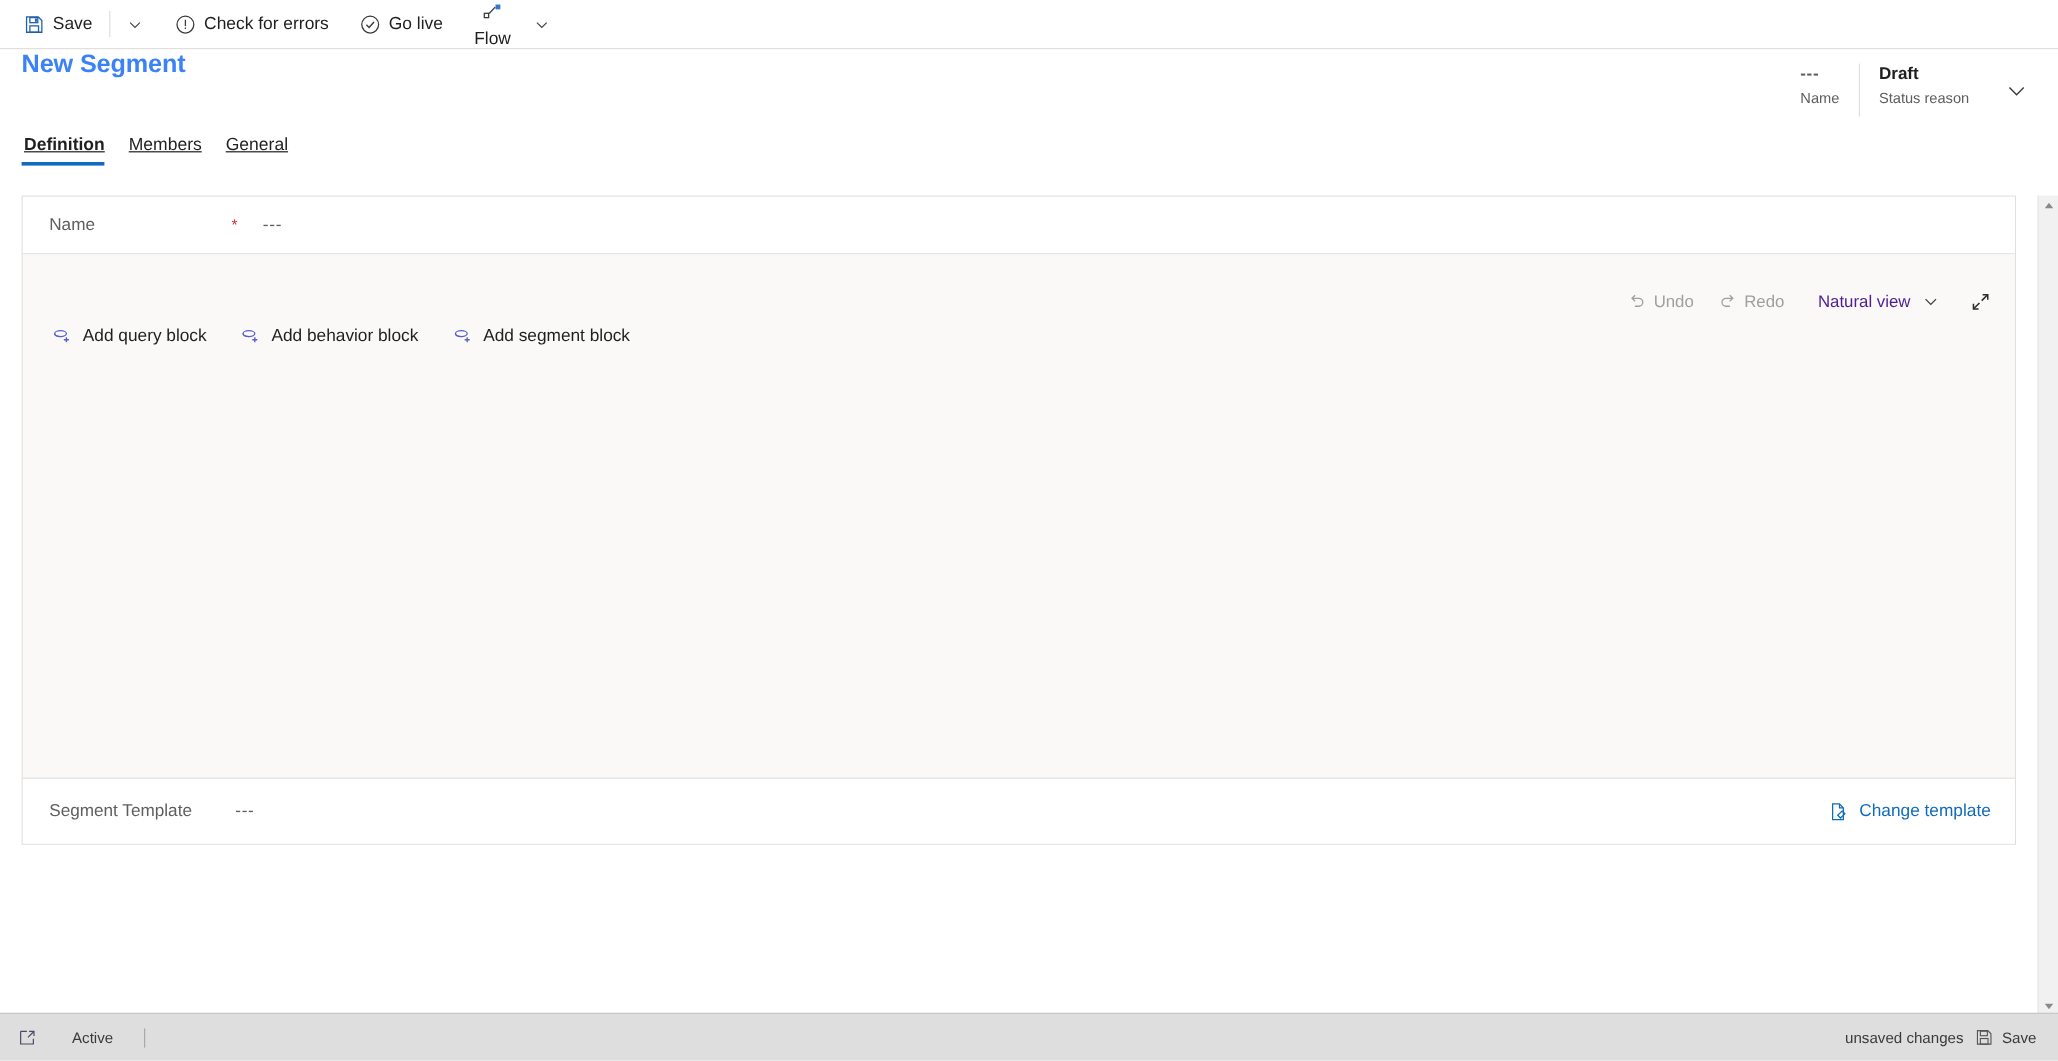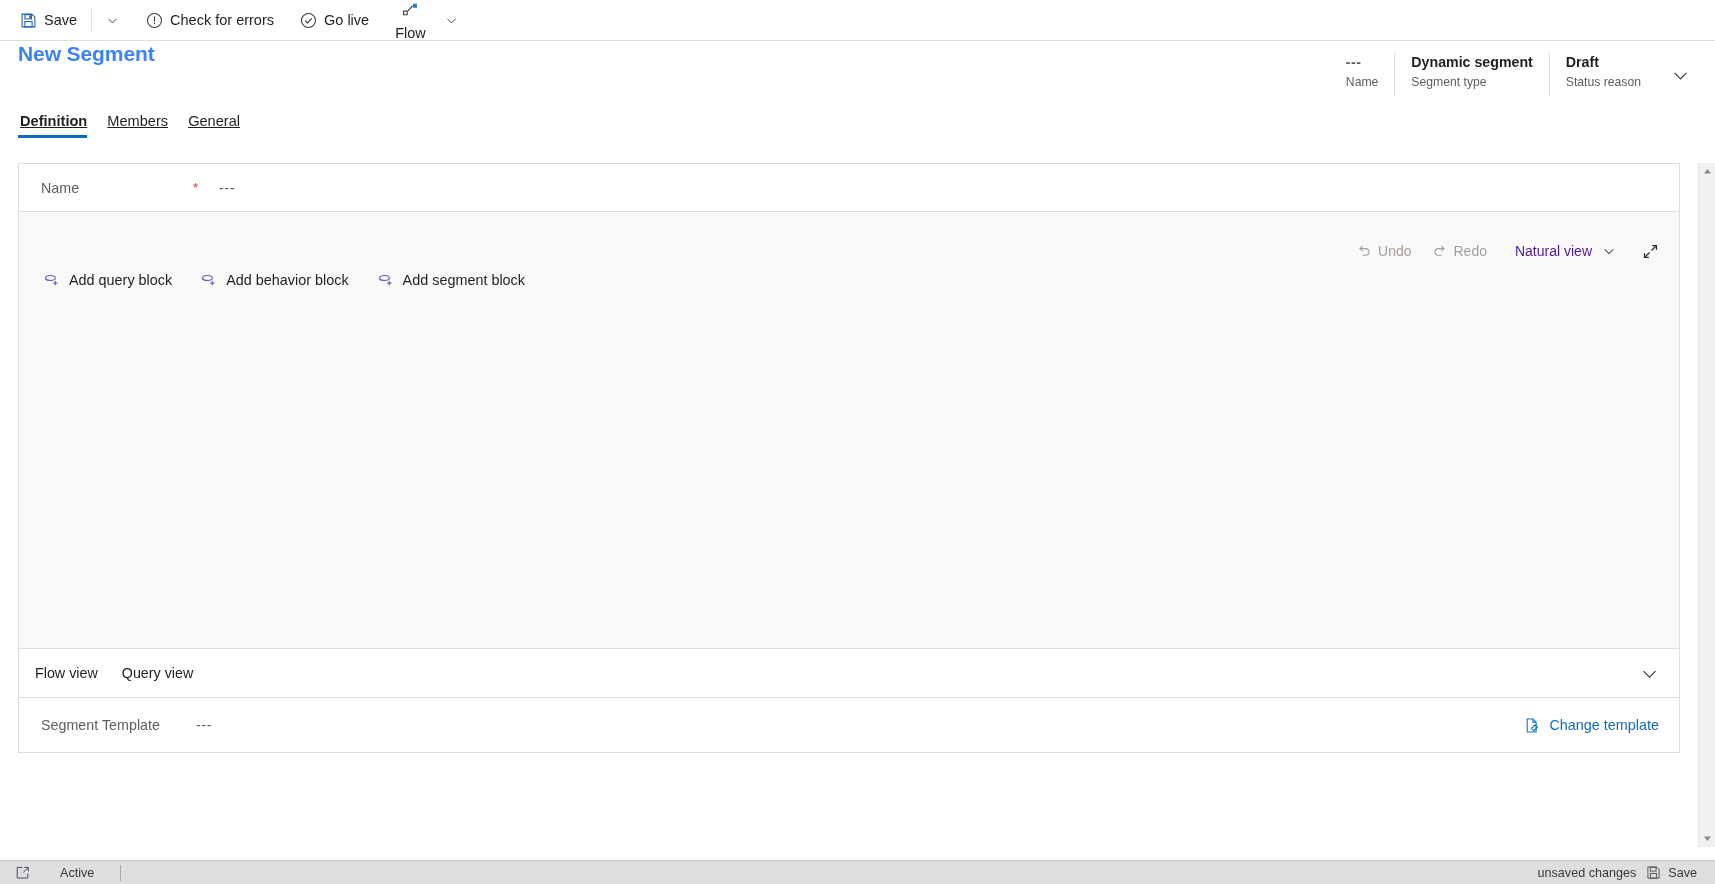--- a/index.html
+++ b/index.html
@@ -317,21 +317,21 @@
     height: 0px;
     background: #c1c1c1;
   }
 
   
   .statusbar {
     position: absolute;
     left: 0;
     bottom: 0;
     width: 1715px;
-    height: 24px;
+    height: 40px;
     background: #dedede;
     border-top: 1px solid #c8c8c8;
     display: flex;
     align-items: center;
     padding: 0 12px 0 10px;
     font-size: 12.6px;
     color: #3b3a39;
   }
   .sb-left { display: flex; align-items: center; gap: 0; }
   .sb-iconbtn {
@@ -436,24 +436,20 @@
 <div class="pagehead">
   <div class="page-title">New Segment</div>
 
   <div class="headfields">
 
     <div class="hf">
       <div class="hf-val muted">---</div>
       <div class="hf-lbl">Name</div>
     </div>
 
-    <div class="hf">
-      <div class="hf-val">Dynamic segment</div>
-      <div class="hf-lbl">Segment type</div>
-    </div>
 
     <div class="hf">
       <div class="hf-val">Draft</div>
       <div class="hf-lbl">Status reason</div>
     </div>
 
     <div class="hf-chevron">
       <span class="ic">
         <svg width="17" height="17" viewBox="0 0 16 16">
           <path d="M2.4 5.6L8 11.2l5.6-5.6" fill="none" stroke="#3a3a3a" stroke-width="1.1"></path>
@@ -562,35 +558,20 @@
               <path d="M2.4 6.6c0 1.3 2.1 2.3 4.6 2.3" fill="none" stroke="#5b5fc7" stroke-width="1"></path>
               <path d="M11.6 9.4v4" stroke="#5b5fc7" stroke-width="1.1"></path>
               <path d="M9.6 11.4h4" stroke="#5b5fc7" stroke-width="1.1"></path>
             </svg>
           </span>
           <span>Add segment block</span>
         </div>
       </div>
     </div>
 
-    <div class="viewrow">
-      <div class="viewtab">
-        <span>Flow view</span>
-      </div>
-      <div class="viewtab">
-        <span>Query view</span>
-      </div>
-      <div class="view-chevron">
-        <span class="ic">
-          <svg width="17" height="17" viewBox="0 0 16 16">
-            <path d="M2.4 5.8L8 11.4l5.6-5.6" fill="none" stroke="#3a3a3a" stroke-width="1.1"></path>
-          </svg>
-        </span>
-      </div>
-    </div>
 
     <div class="templaterow">
       <div class="tpl-label">Segment Template</div>
       <div class="tpl-value">---</div>
       <div class="change-tpl">
         <span class="ic">
           <svg width="17" height="17" viewBox="0 0 16 16">
             <path d="M3 1.8h5.4L11.4 5v9.2H3V1.8z" fill="none" stroke="#0f6cbd" stroke-width="1"></path>
             <path d="M8.4 1.8V5h3" fill="none" stroke="#0f6cbd" stroke-width="1"></path>
             <path d="M10.4 7.4l2.2 2.2-3.4 3.3-2.2-2.2 3.4-3.3z" fill="none" stroke="#0f6cbd" stroke-width="1"></path>

